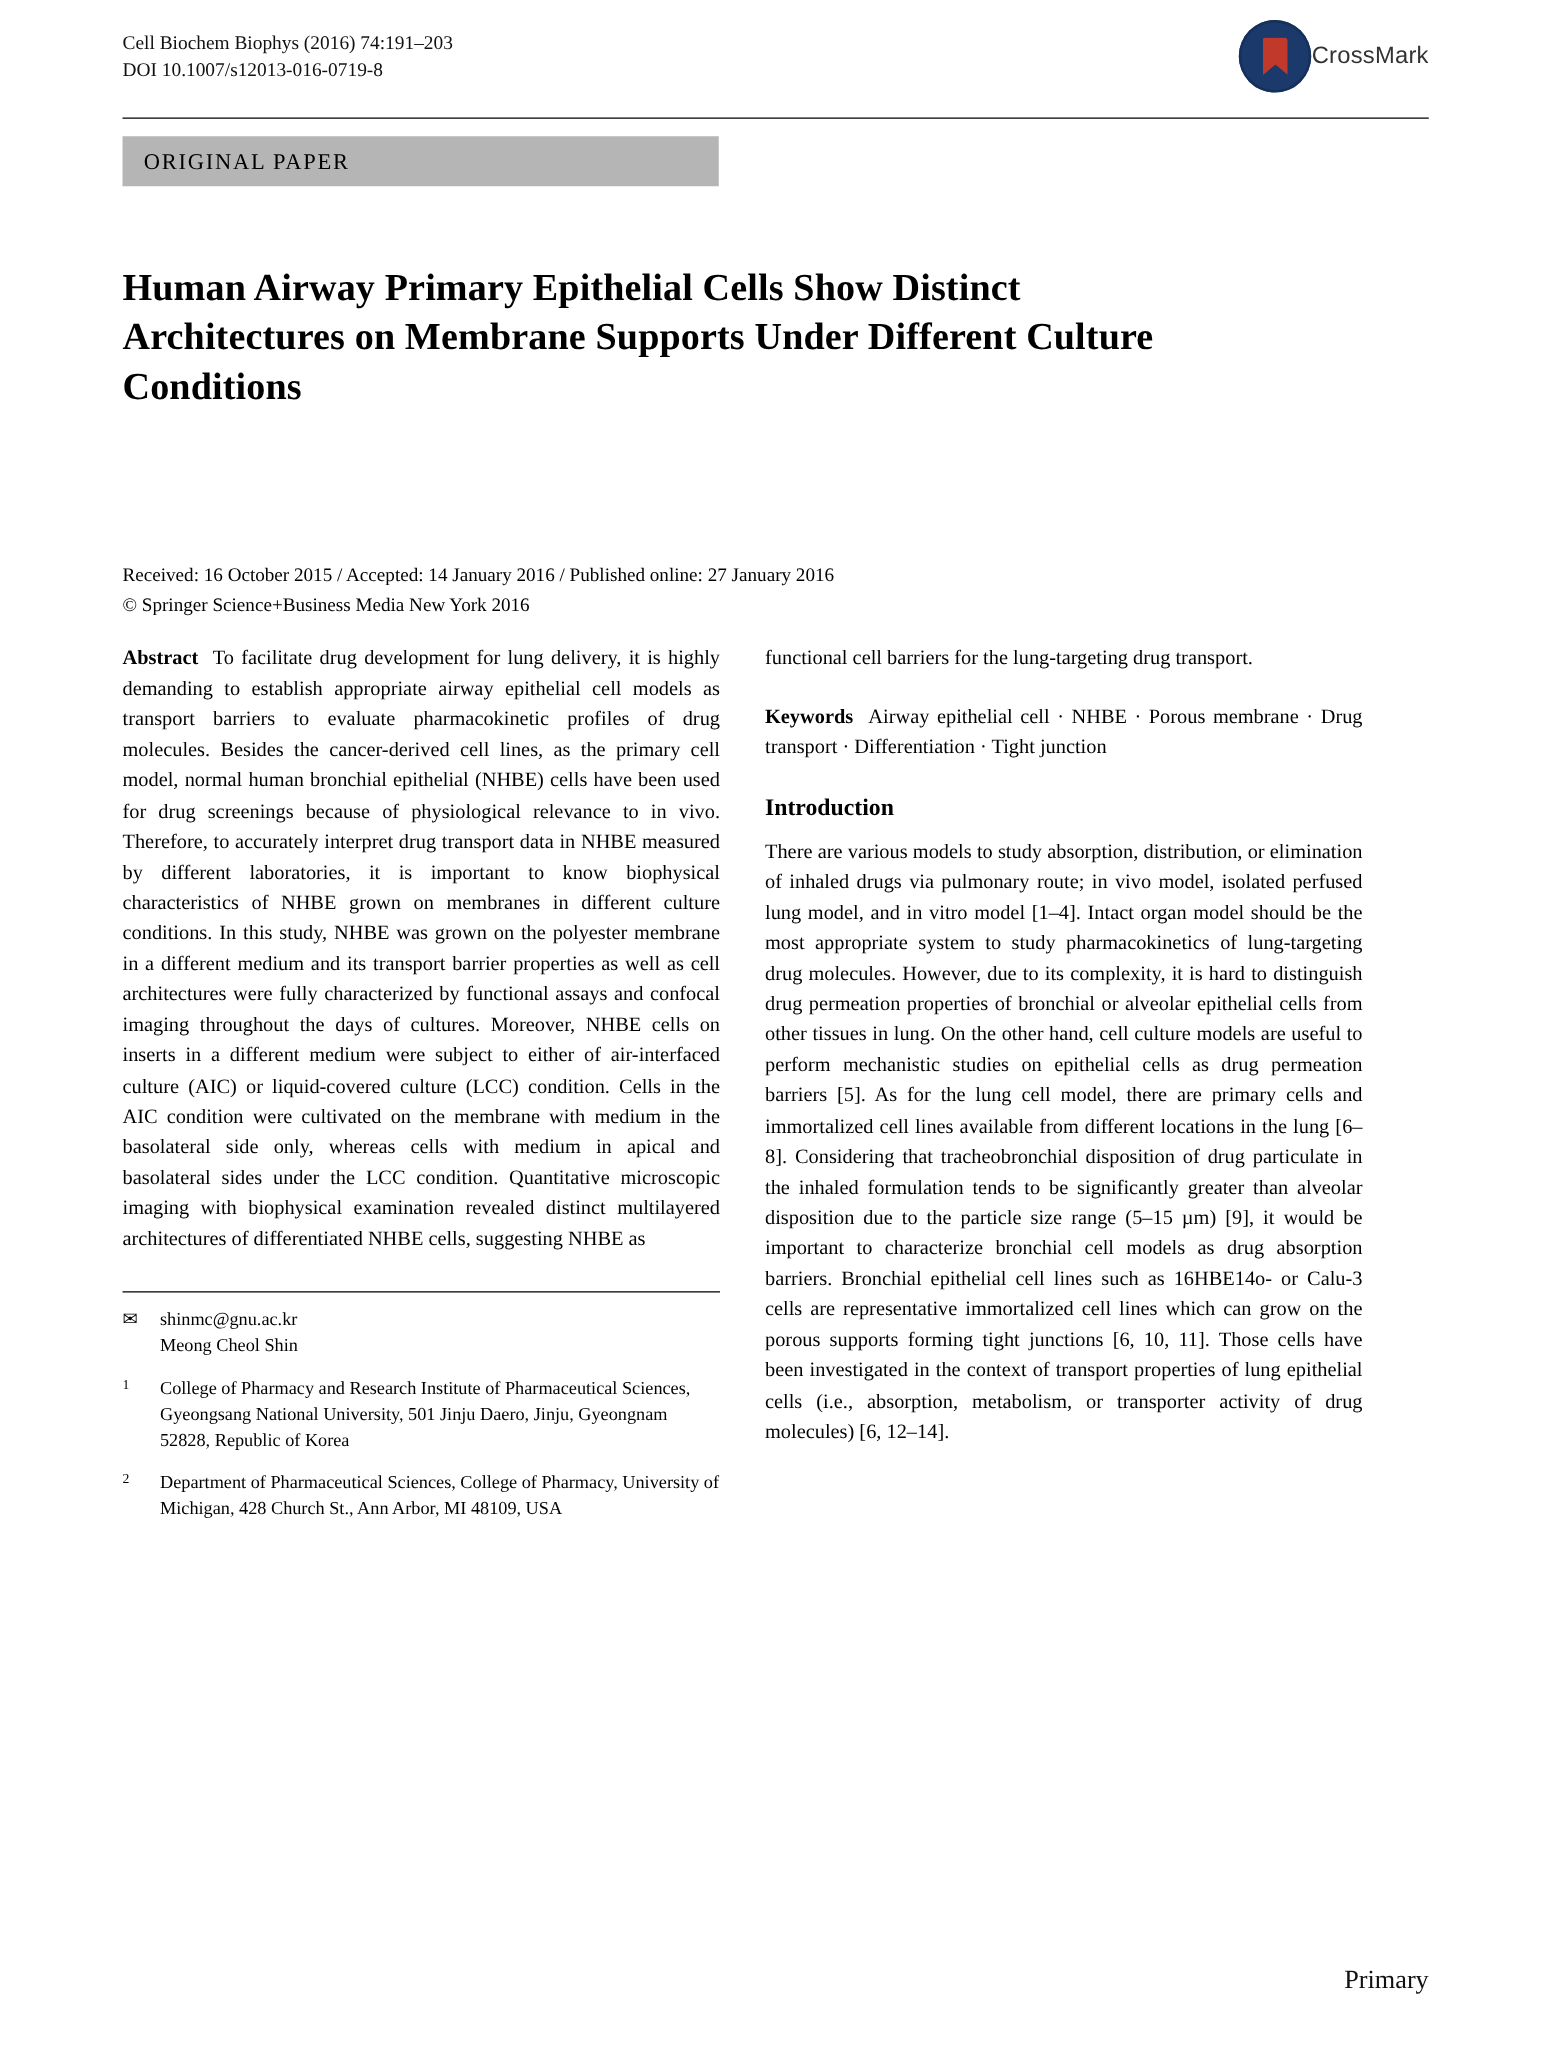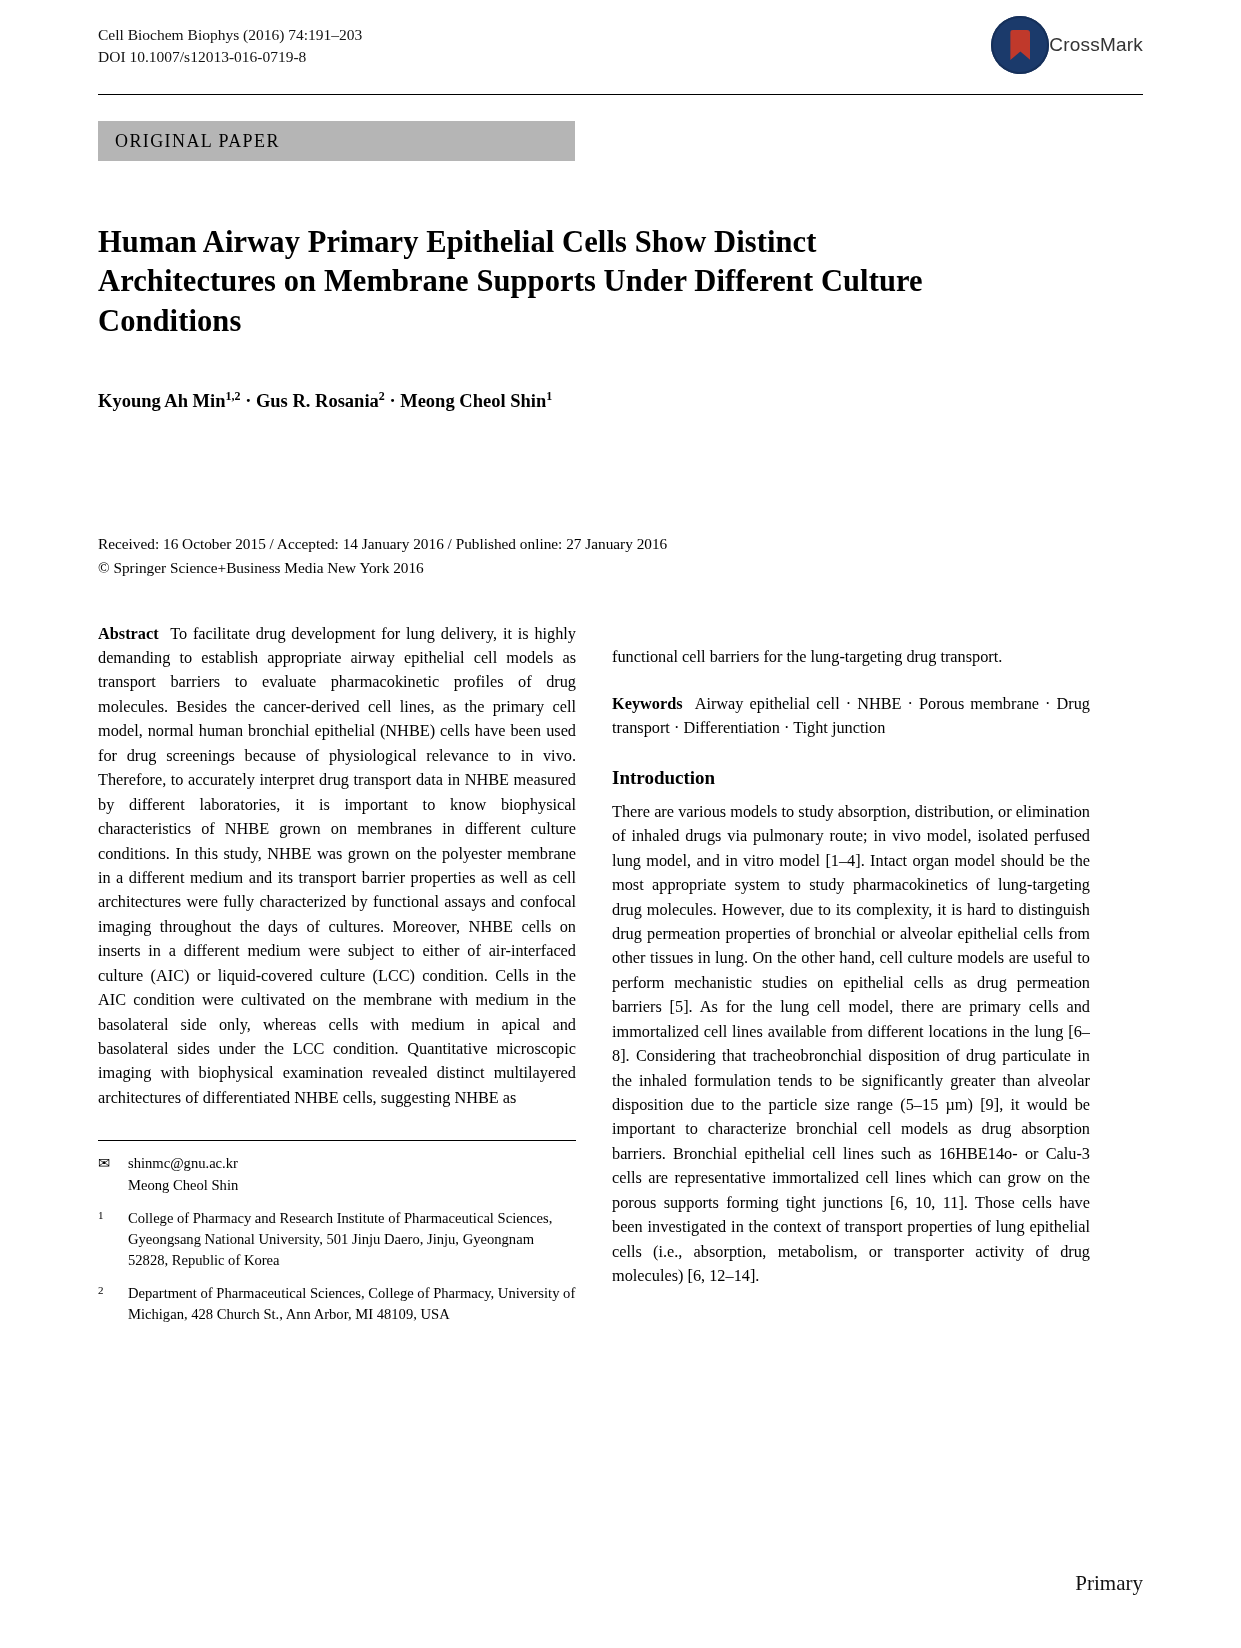--- a/index.html
+++ b/index.html
@@ -68,21 +68,21 @@
     letter-spacing: .2px;
     font-family: "Liberation Sans", sans-serif;
   }
   .rule {
     border-top: 1px solid #000;
     margin-top: 8px;
   }
 
   
   .papertype {
-    margin-top: 26px;
+    margin-top: 14px;
     background: #b5b5b5;
     width: 477px;
     height: 40px;
     display: flex;
     align-items: center;
     padding-left: 17px;
     box-sizing: border-box;
     font-family: "Liberation Serif", serif;
     font-size: 18px;
     letter-spacing: 1.4px;
@@ -110,24 +110,23 @@
 
   
   .dates {
     margin-top: 120px;
     font-size: 15.3px;
     line-height: 1.55;
   }
 
   
   .columns {
-    margin-top: 42px;
+    margin-top: 18px;
     display: flex;
     gap: 36px;
-    align-items: center;
   }
   .col {
     width: 478px;
   }
   p, .abstract {
     font-size: 16.3px;
     line-height: 1.5;
     text-align: justify;
     margin: 0 0 13px 0;
     hyphens: auto;
@@ -202,21 +201,20 @@
     </div>
   </div>
   <div class="rule"></div>
 
   <div class="papertype">
     <span>ORIGINAL PAPER</span>
   </div>
 
   <h1 class="title">Human Airway Primary Epithelial Cells Show Distinct Architectures on Membrane Supports Under Different Culture Conditions</h1>
 
-  <div class="authors">Kyoung Ah Min<sup>1,2</sup> · Gus R. Rosania<sup>2</sup> · Meong Cheol Shin<sup>1</sup></div>
 
   <div class="dates">
     <div>Received: 16 October 2015 / Accepted: 14 January 2016 / Published online: 27 January 2016</div>
     <div>© Springer Science+Business Media New York 2016</div>
   </div>
 
   <div class="columns">
 
     <div class="col">
       <p class="abstract">

